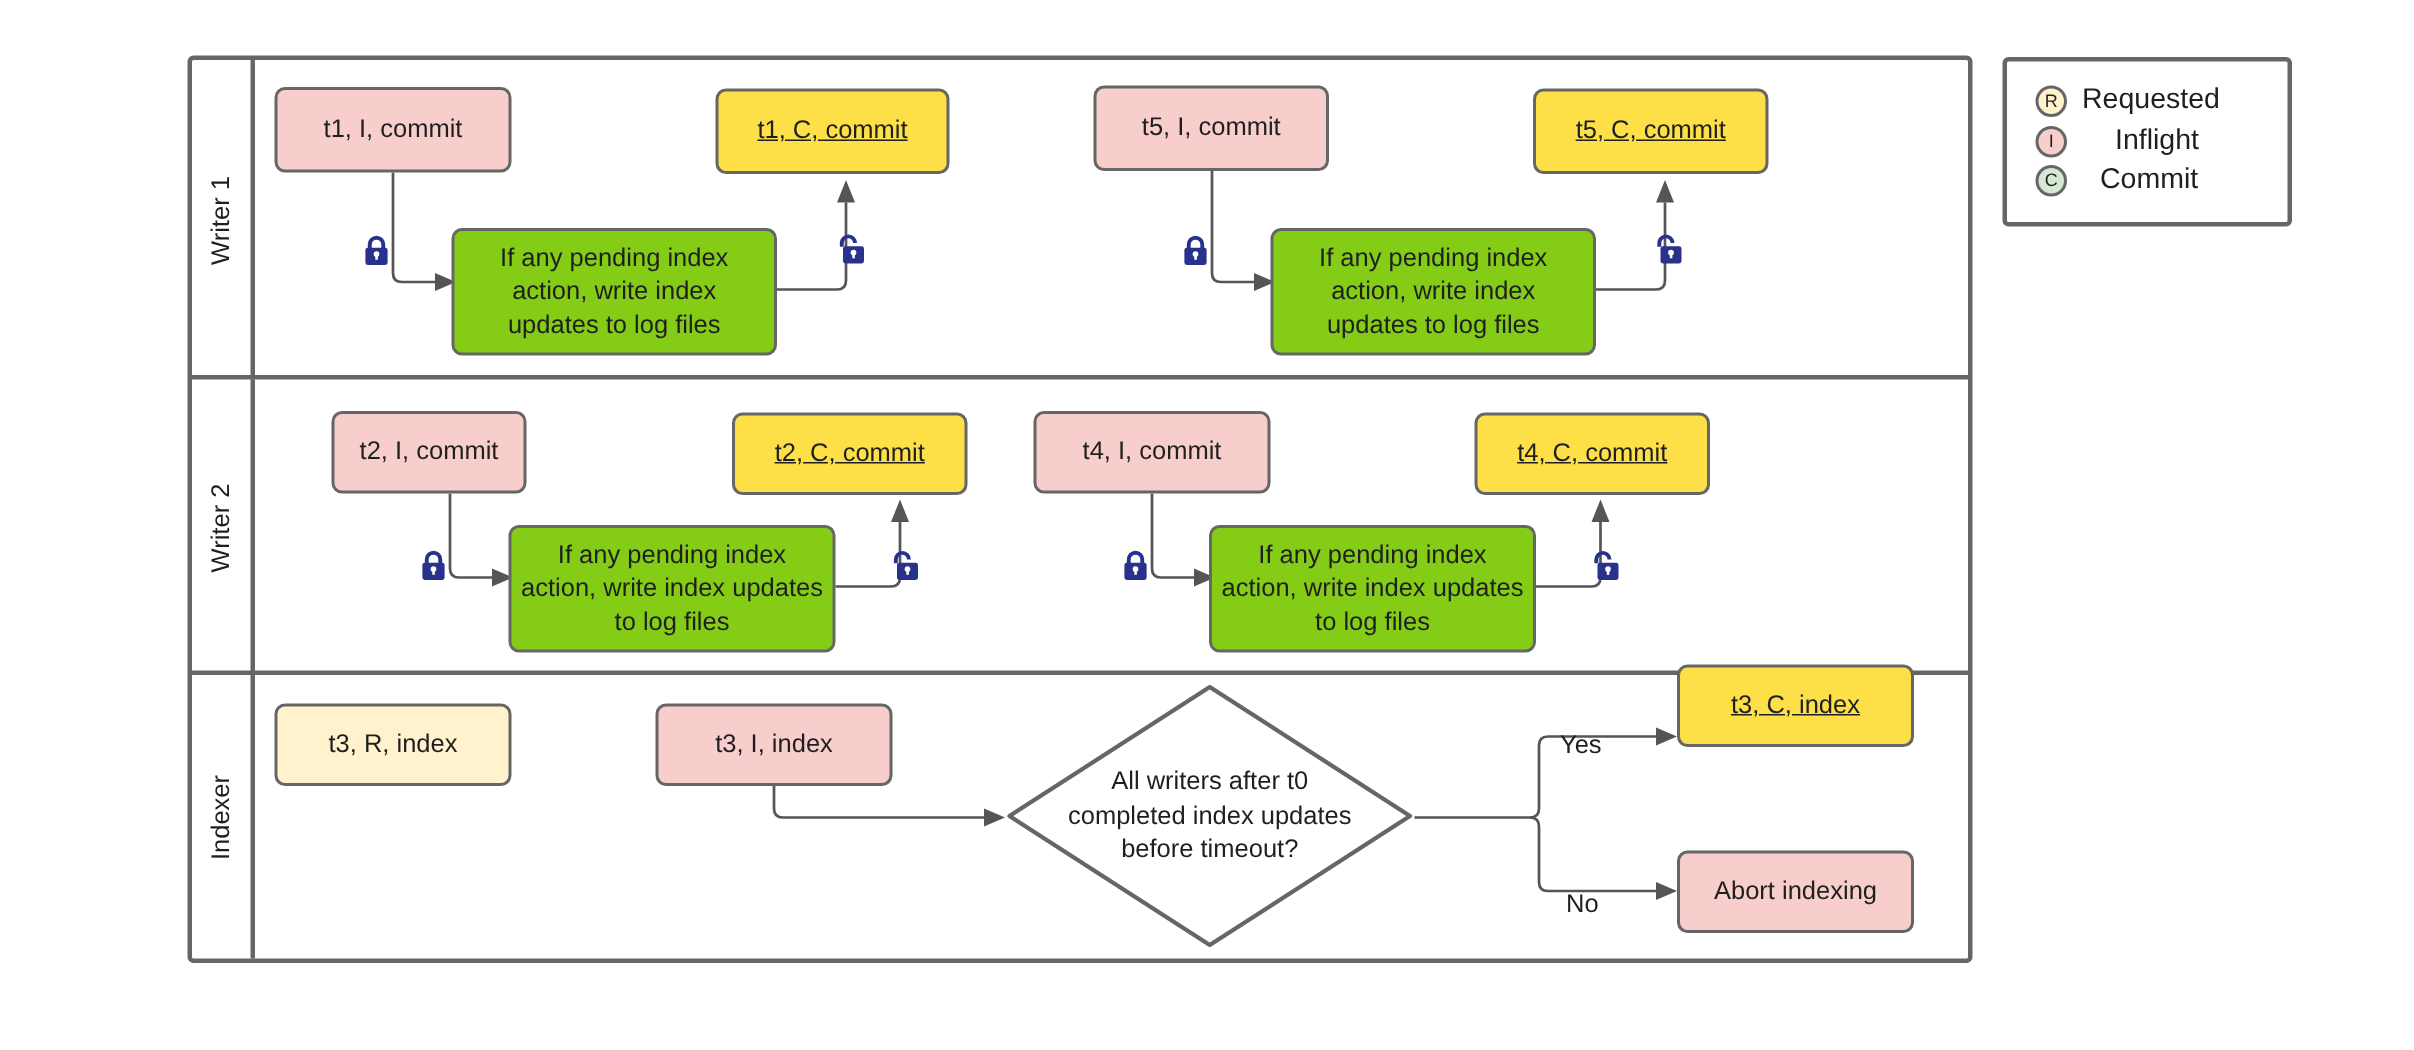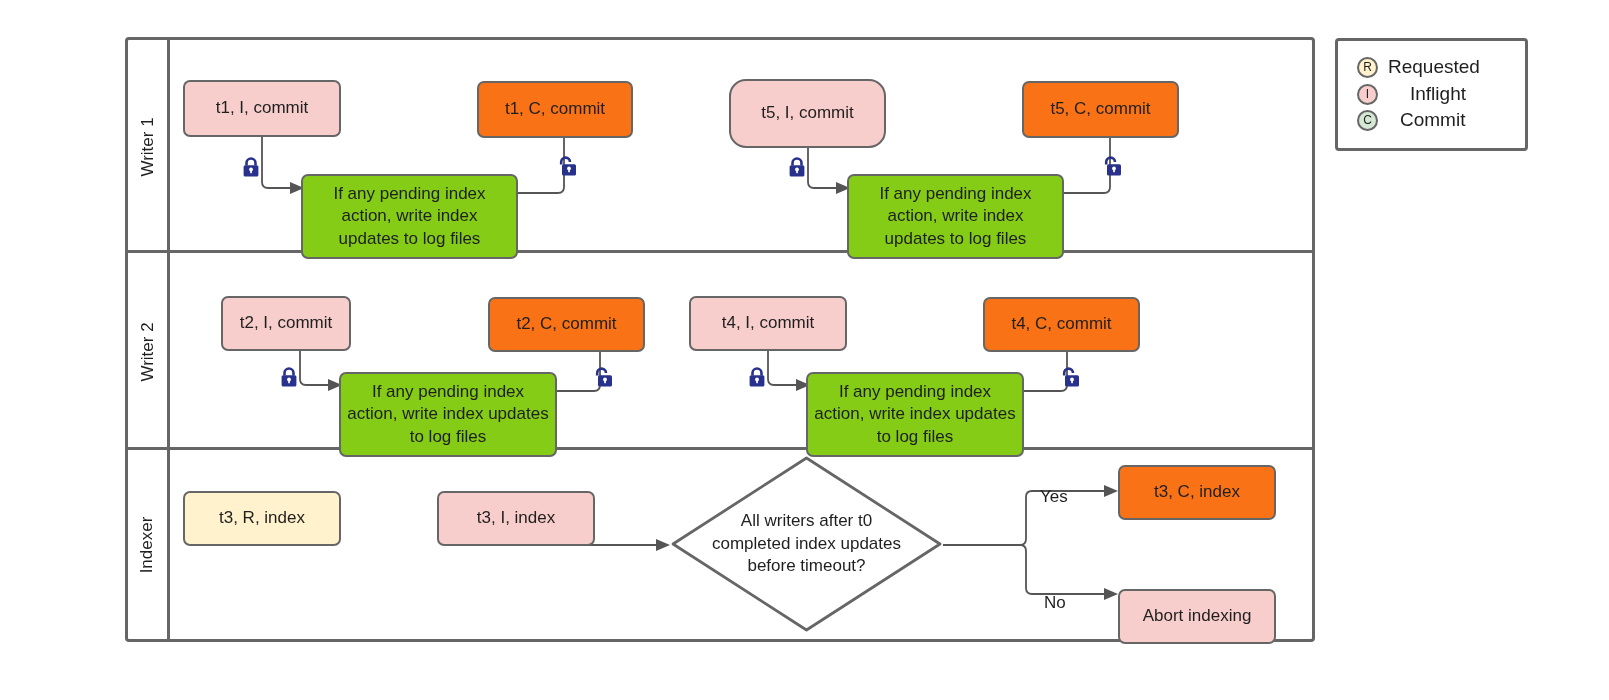--- a/index.html
+++ b/index.html
@@ -12,23 +12,23 @@
   .pool{position:absolute;border:3px solid #666666;border-radius:4px;background:#fff;box-sizing:border-box;}
   .lane-hdr{position:absolute;left:0;top:0;bottom:0;width:42px;
             border-right:3px solid #666666;box-sizing:border-box;
             display:flex;align-items:center;justify-content:center;}
   .lane-hdr span{transform:rotate(-90deg);white-space:nowrap;font-size:17px;color:#1f1f1f;}
   .lane-div{position:absolute;left:0;right:0;height:3px;background:#666666;}
 
   
   .node{position:absolute;box-sizing:border-box;border:2.5px solid #666666;border-radius:7px;
         display:flex;align-items:center;justify-content:center;text-align:center;
-        font-size:17px;line-height:1.32;color:#1f1f1f;padding:0 6px;margin-top:22px;}
+        font-size:17px;line-height:1.32;color:#1f1f1f;padding:0 6px;}
   .n-red{background:#f8cecc;}
-  .n-green{background:#f97316;}
+  .n-green{background:#fde047;text-decoration:underline;}
   .n-yellow{background:#fff2cc;}
   .n-white{background:#84cc16;}
 
   
   .diamond-wrap{position:absolute;}
   .diamond-wrap svg{position:absolute;left:0;top:0;overflow:visible;}
   .diamond-txt{position:absolute;left:0;top:0;right:0;bottom:0;
                display:flex;align-items:center;justify-content:center;
                text-align:center;font-size:17px;line-height:1.32;color:#1f1f1f;}
 
@@ -105,21 +105,21 @@
     <path d="M 1020 545 Q 1026 545 1026 551 L 1026 588 Q 1026 594 1032 594 L 1104 594"></path>
     <polygon points="1104,588 1118,594 1104,600"></polygon>
   </svg>
 
   <div class="node n-red" style="left:183px;top:58px;width:158px;height:57px;">t1, I, commit</div>
 
   <div class="node n-green" style="left:477px;top:59px;width:156px;height:57px;">t1, C, commit</div>
 
   <div class="node n-white" style="left:301px;top:152px;width:217px;height:85px;">If any pending index action, write index updates to log files</div>
 
-  <div class="node n-red" style="left:729px;top:57px;width:157px;height:69px;border-radius:17px;">t5, I, commit</div>
+  <div class="node n-red" style="left:729px;top:57px;width:157px;height:57px;">t5, I, commit</div>
 
   <div class="node n-green" style="left:1022px;top:59px;width:157px;height:57px;text-align:center;">t5, C, commit</div>
 
   <div class="node n-white" style="left:847px;top:152px;width:217px;height:85px;">If any pending index action, write index updates to log files</div>
 
   <div class="lock" style="left:240px;top:156px;">
     <svg viewBox="0 0 22 22" width="22" height="22">
       <path d="M6.5 9.5 V7 a4.5 4.5 0 0 1 9 0 V9.5" fill="none" stroke="#28318c" stroke-width="2.6"></path>
       <rect x="3.6" y="9.2" width="14.8" height="11.4" rx="1.6" fill="#28318c"></rect>
       <rect x="10.2" y="12.6" width="1.7" height="4.6" fill="#ffffff"></rect>

